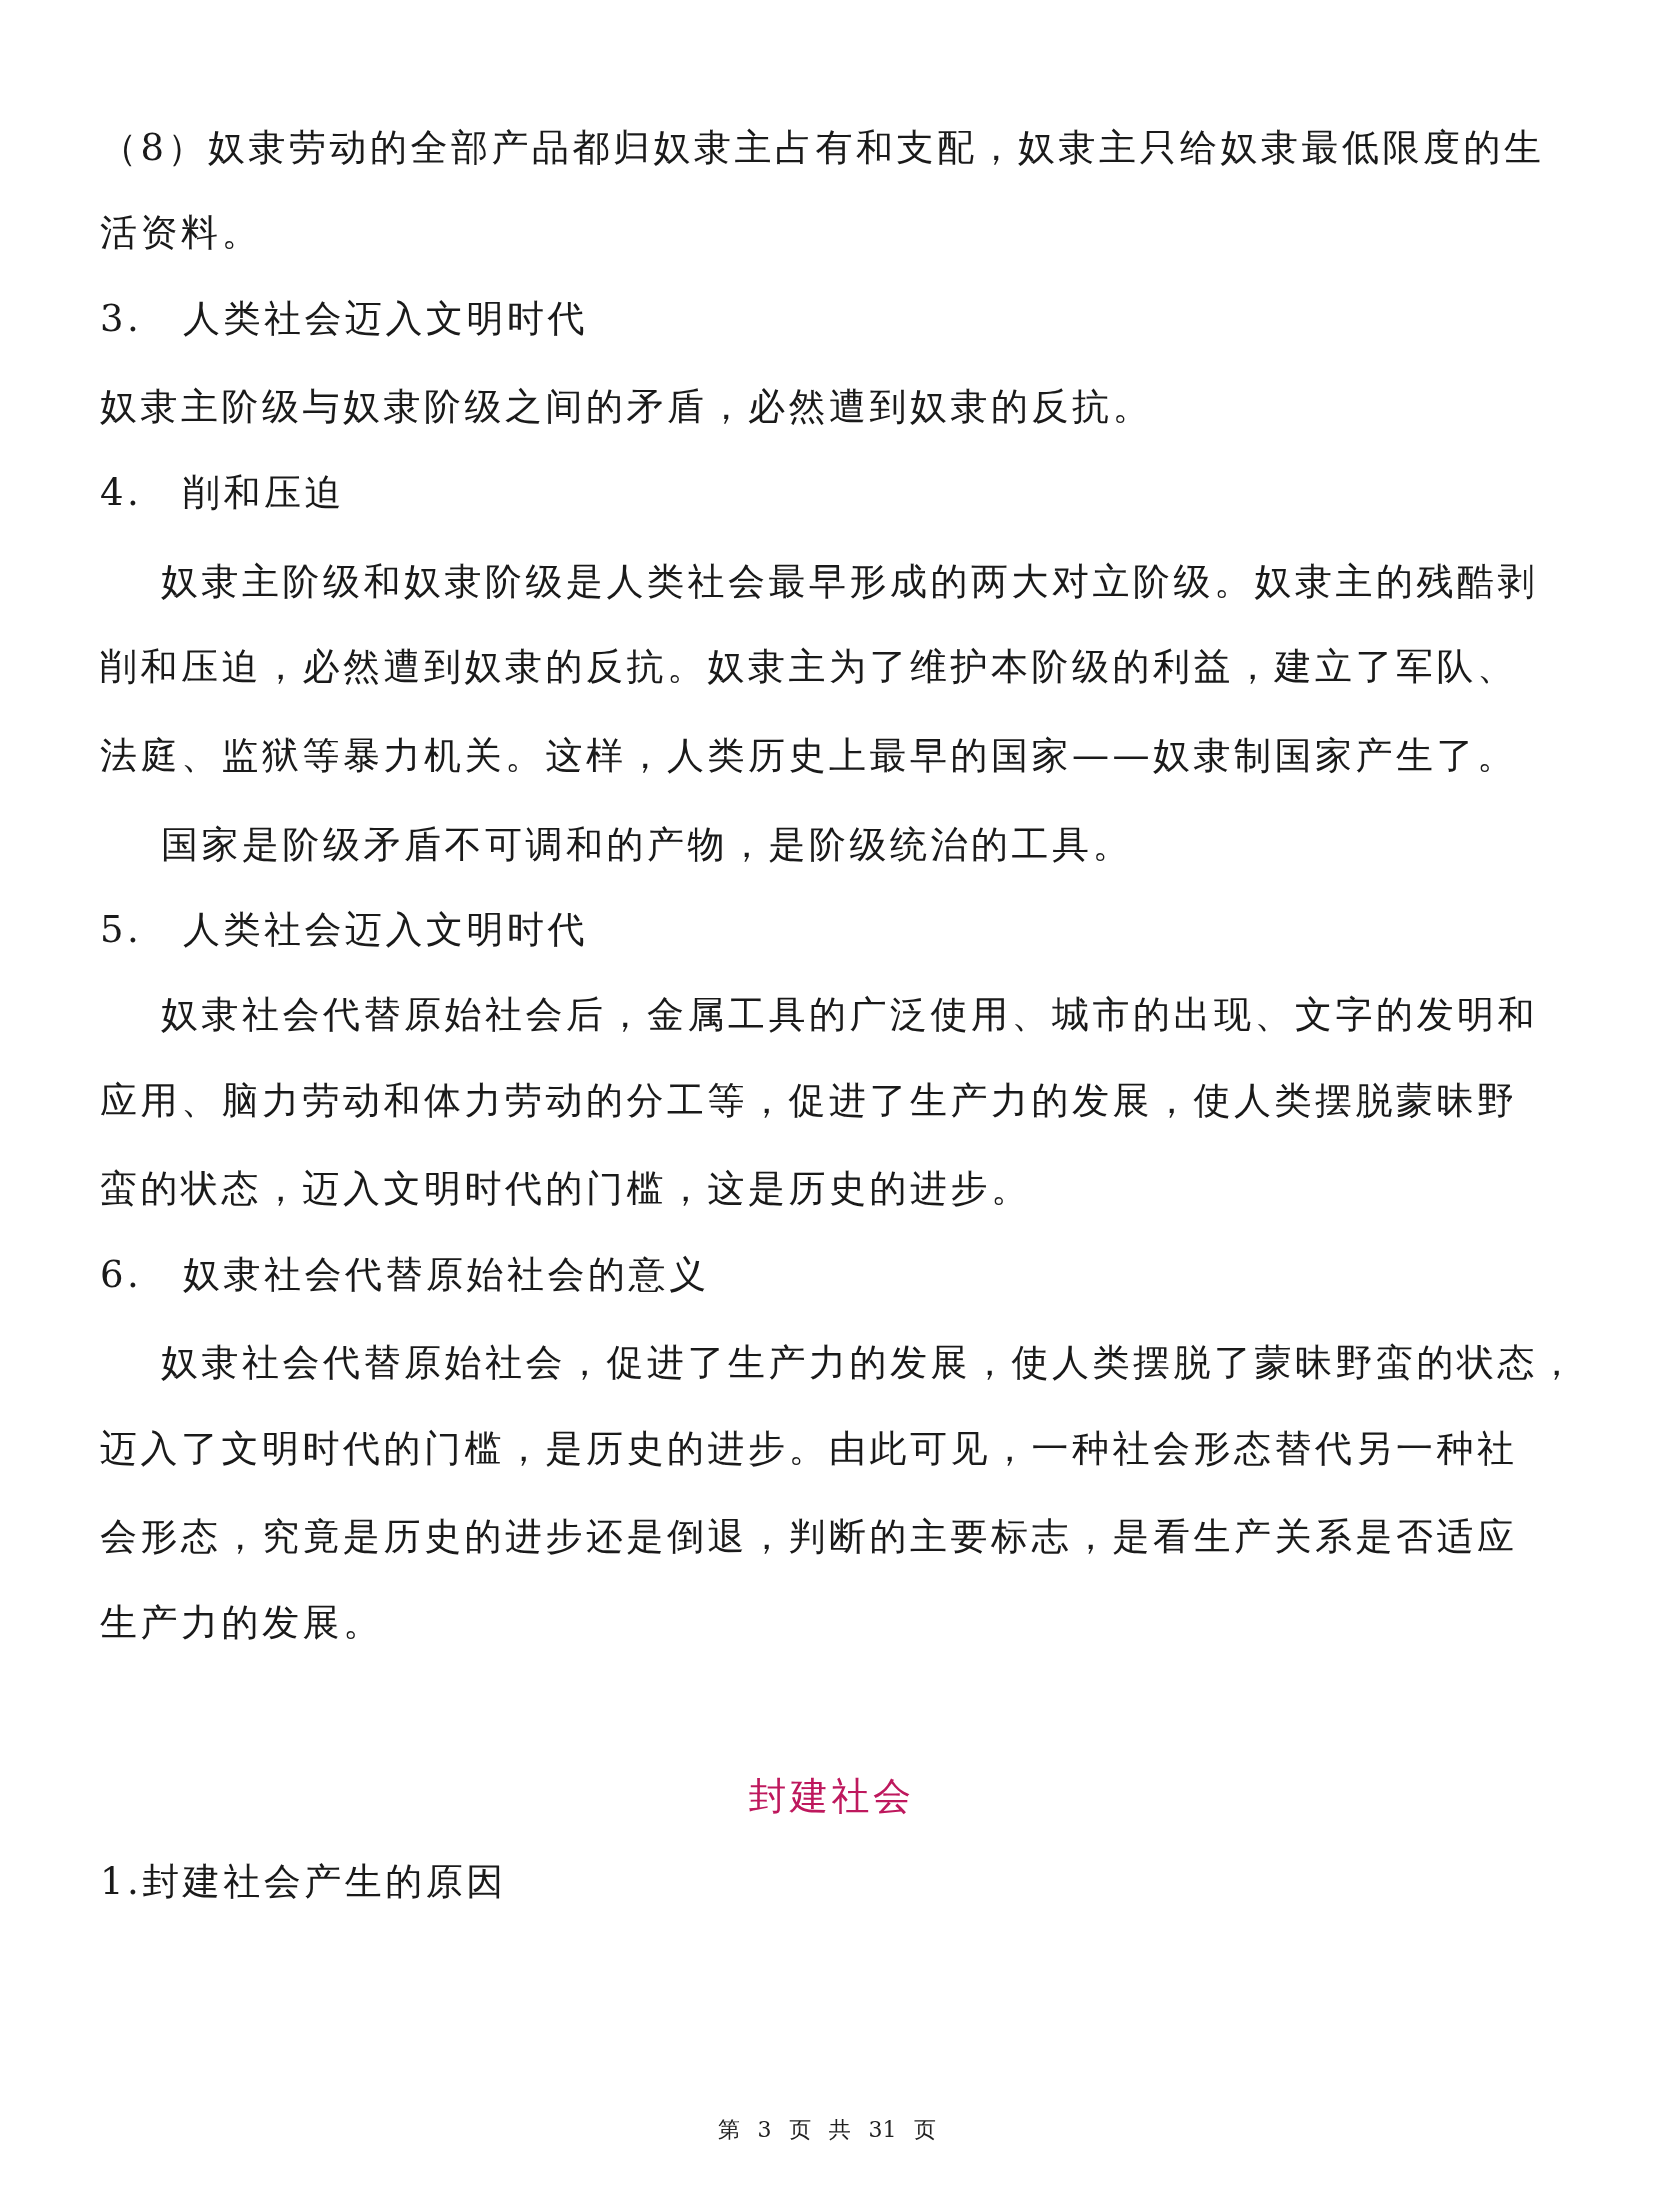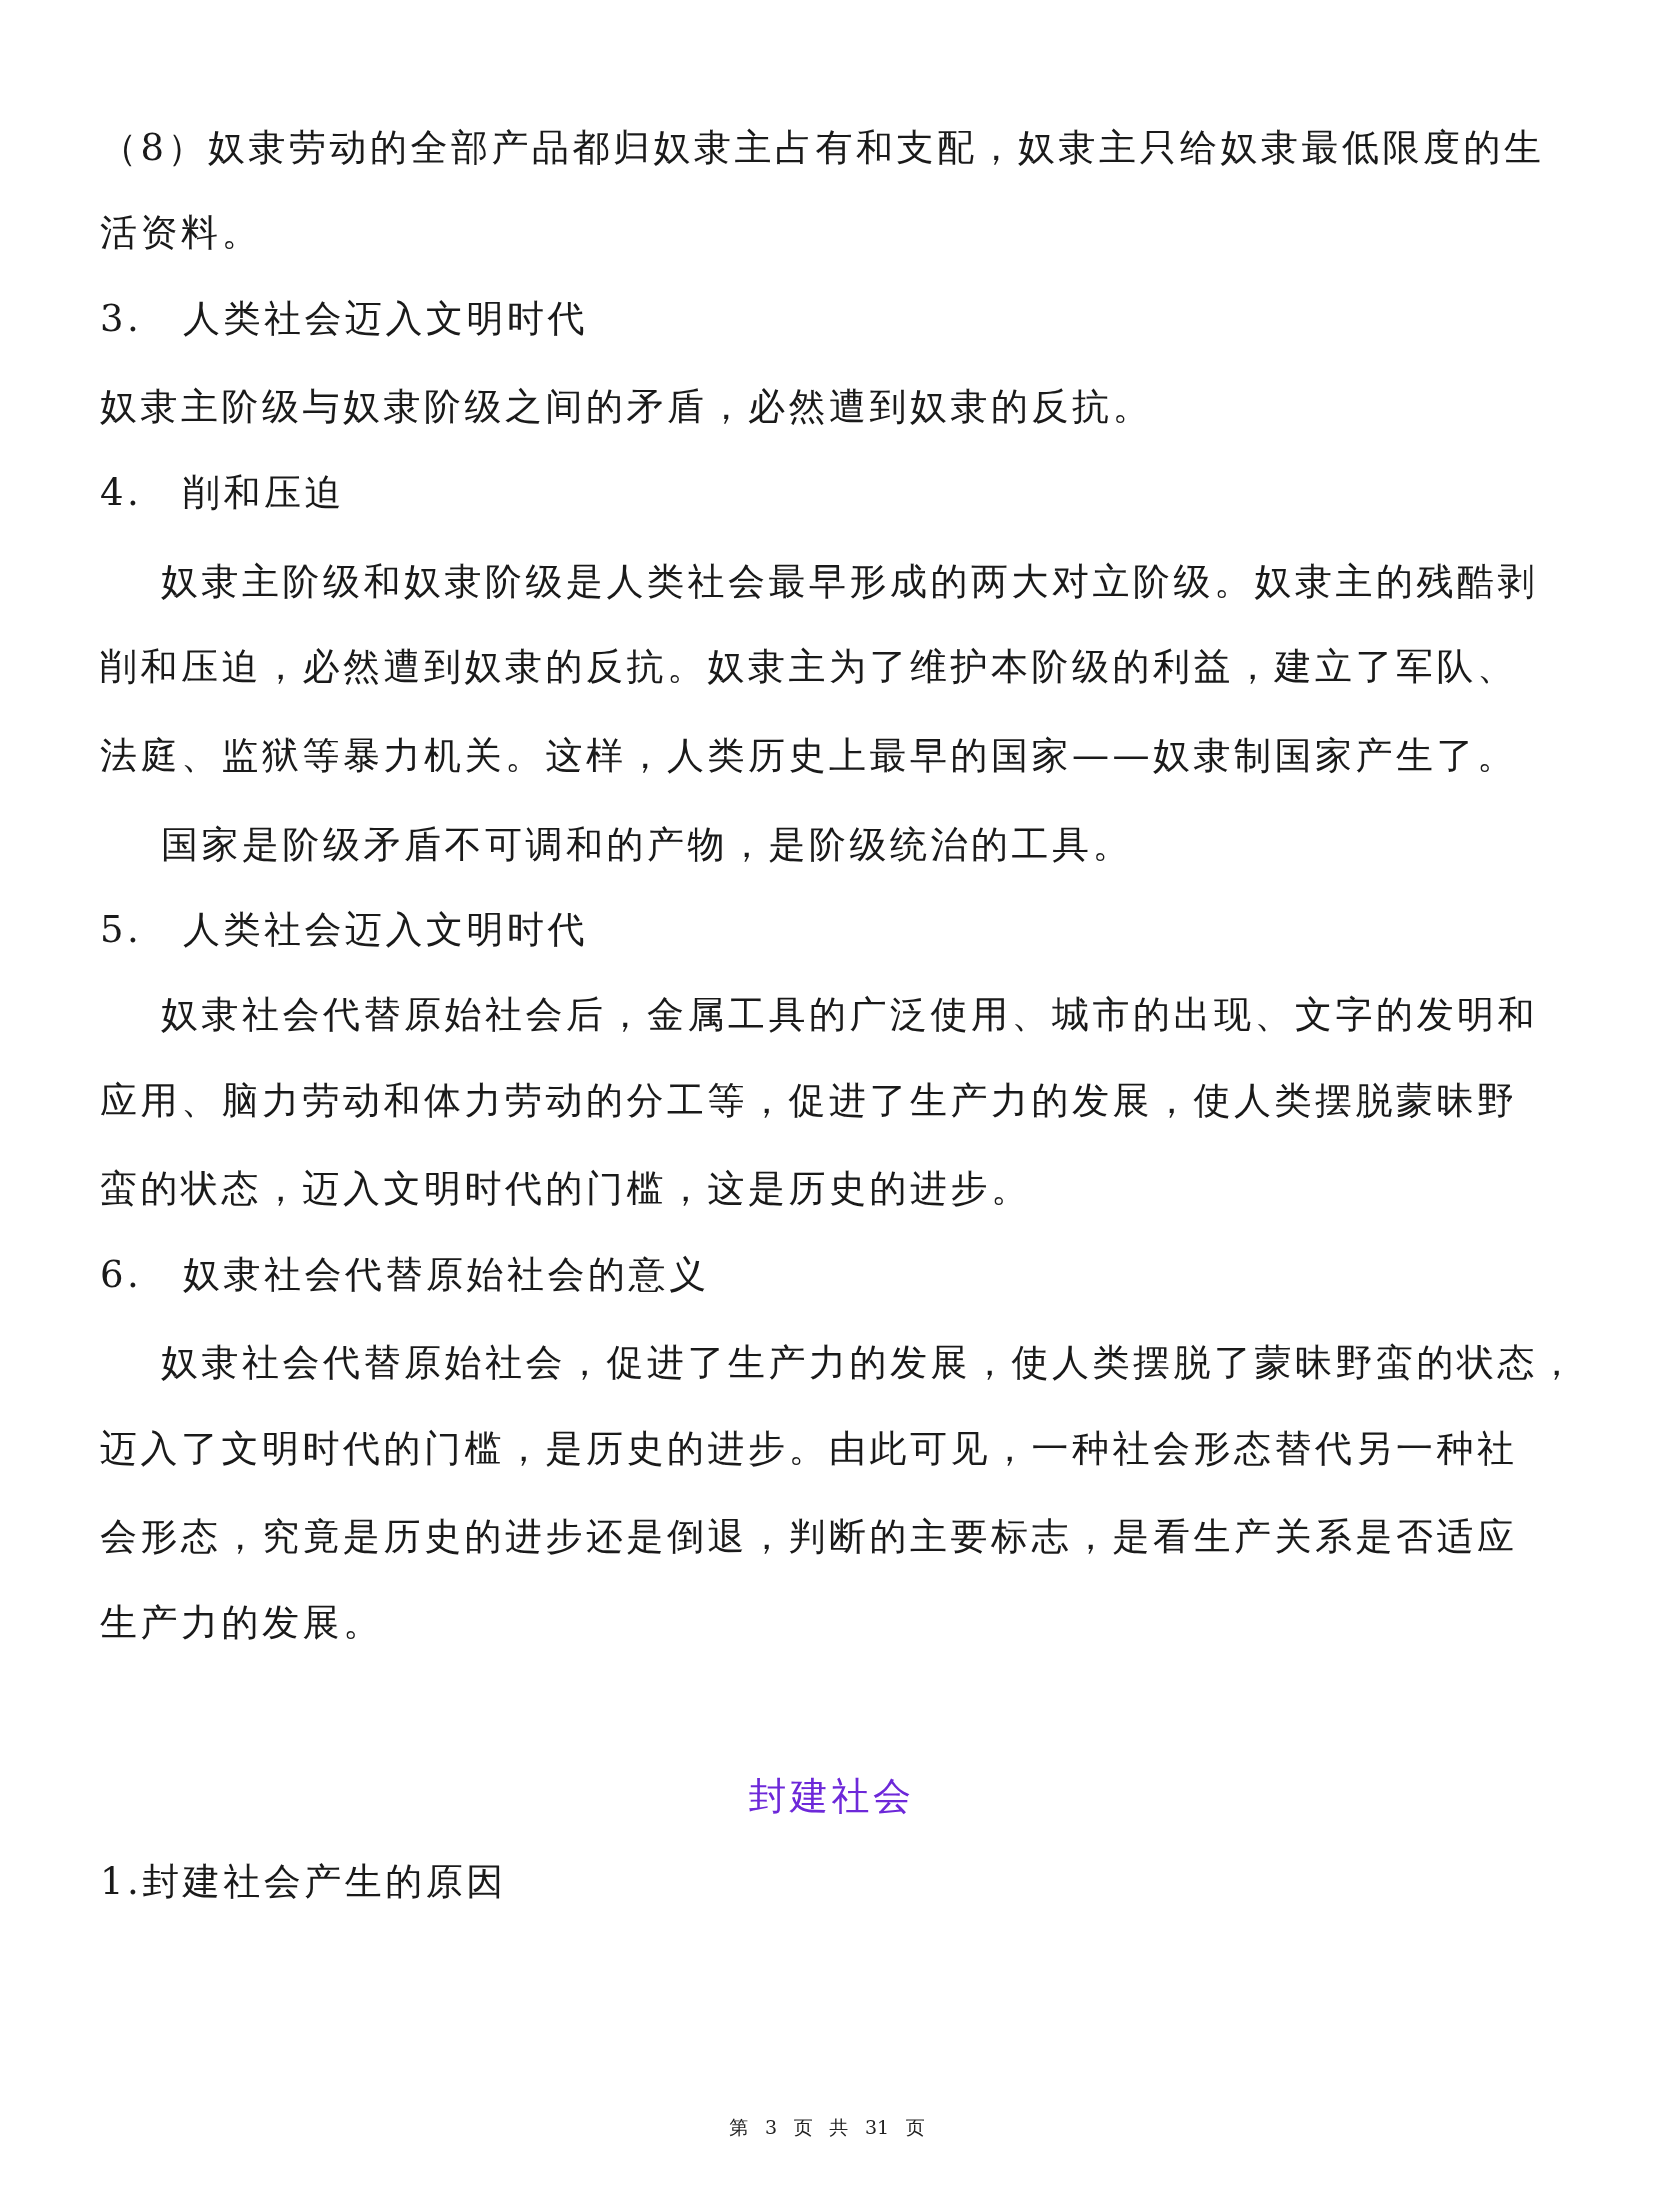--- a/index.html
+++ b/index.html
@@ -3,24 +3,24 @@
 <meta charset="utf-8">
 <style>
   html, body { margin: 0; padding: 0; background: #ffffff; }
   body { width: 1654px; height: 2205px; position: relative; overflow: hidden;
          font-family: "DejaVu Serif", "Liberation Serif", serif; color: #1a1a1a; }
   .page { position: absolute; left: 100px; top: 0; width: 1463px; }
   .line { position: absolute; left: 0; font-size: 37px; line-height: 47px; white-space: nowrap; letter-spacing: 3.5px; }
   .indent { padding-left: 61px; text-align: right; }
   .heading { font-size: 37px; }
   .heading .num { display: inline-block; width: 83px; }
-  .section-title { position: absolute; left: 0; width: 1463px; text-align: center; color: #6d28d9;
+  .section-title { position: absolute; left: 0; width: 1463px; text-align: center; color: #be185d;
                    font-size: 38px; line-height: 47px; letter-spacing: 3.5px; }
   .footer { position: absolute; left: 0; width: 1654px; top: 2115px; text-align: center;
-            font-size: 19px; color: #222; font-family: "DejaVu Serif", serif; word-spacing: 10.6px; }
+            font-size: 22px; color: #222; font-family: "DejaVu Serif", serif; word-spacing: 10.6px; }
 </style>
 </head>
 <body>
 
 <div class="page">
   <div class="line" style="top:124px">（8）奴隶劳动的全部产品都归奴隶主占有和支配，奴隶主只给奴隶最低限度的生</div>
   <div class="line" style="top:209px">活资料。</div>
 
   <div class="line heading" style="top:295px"><span class="num">3.</span><span>人类社会迈入文明时代</span></div>
   <div class="line" style="top:383px">奴隶主阶级与奴隶阶级之间的矛盾，必然遭到奴隶的反抗。</div>

